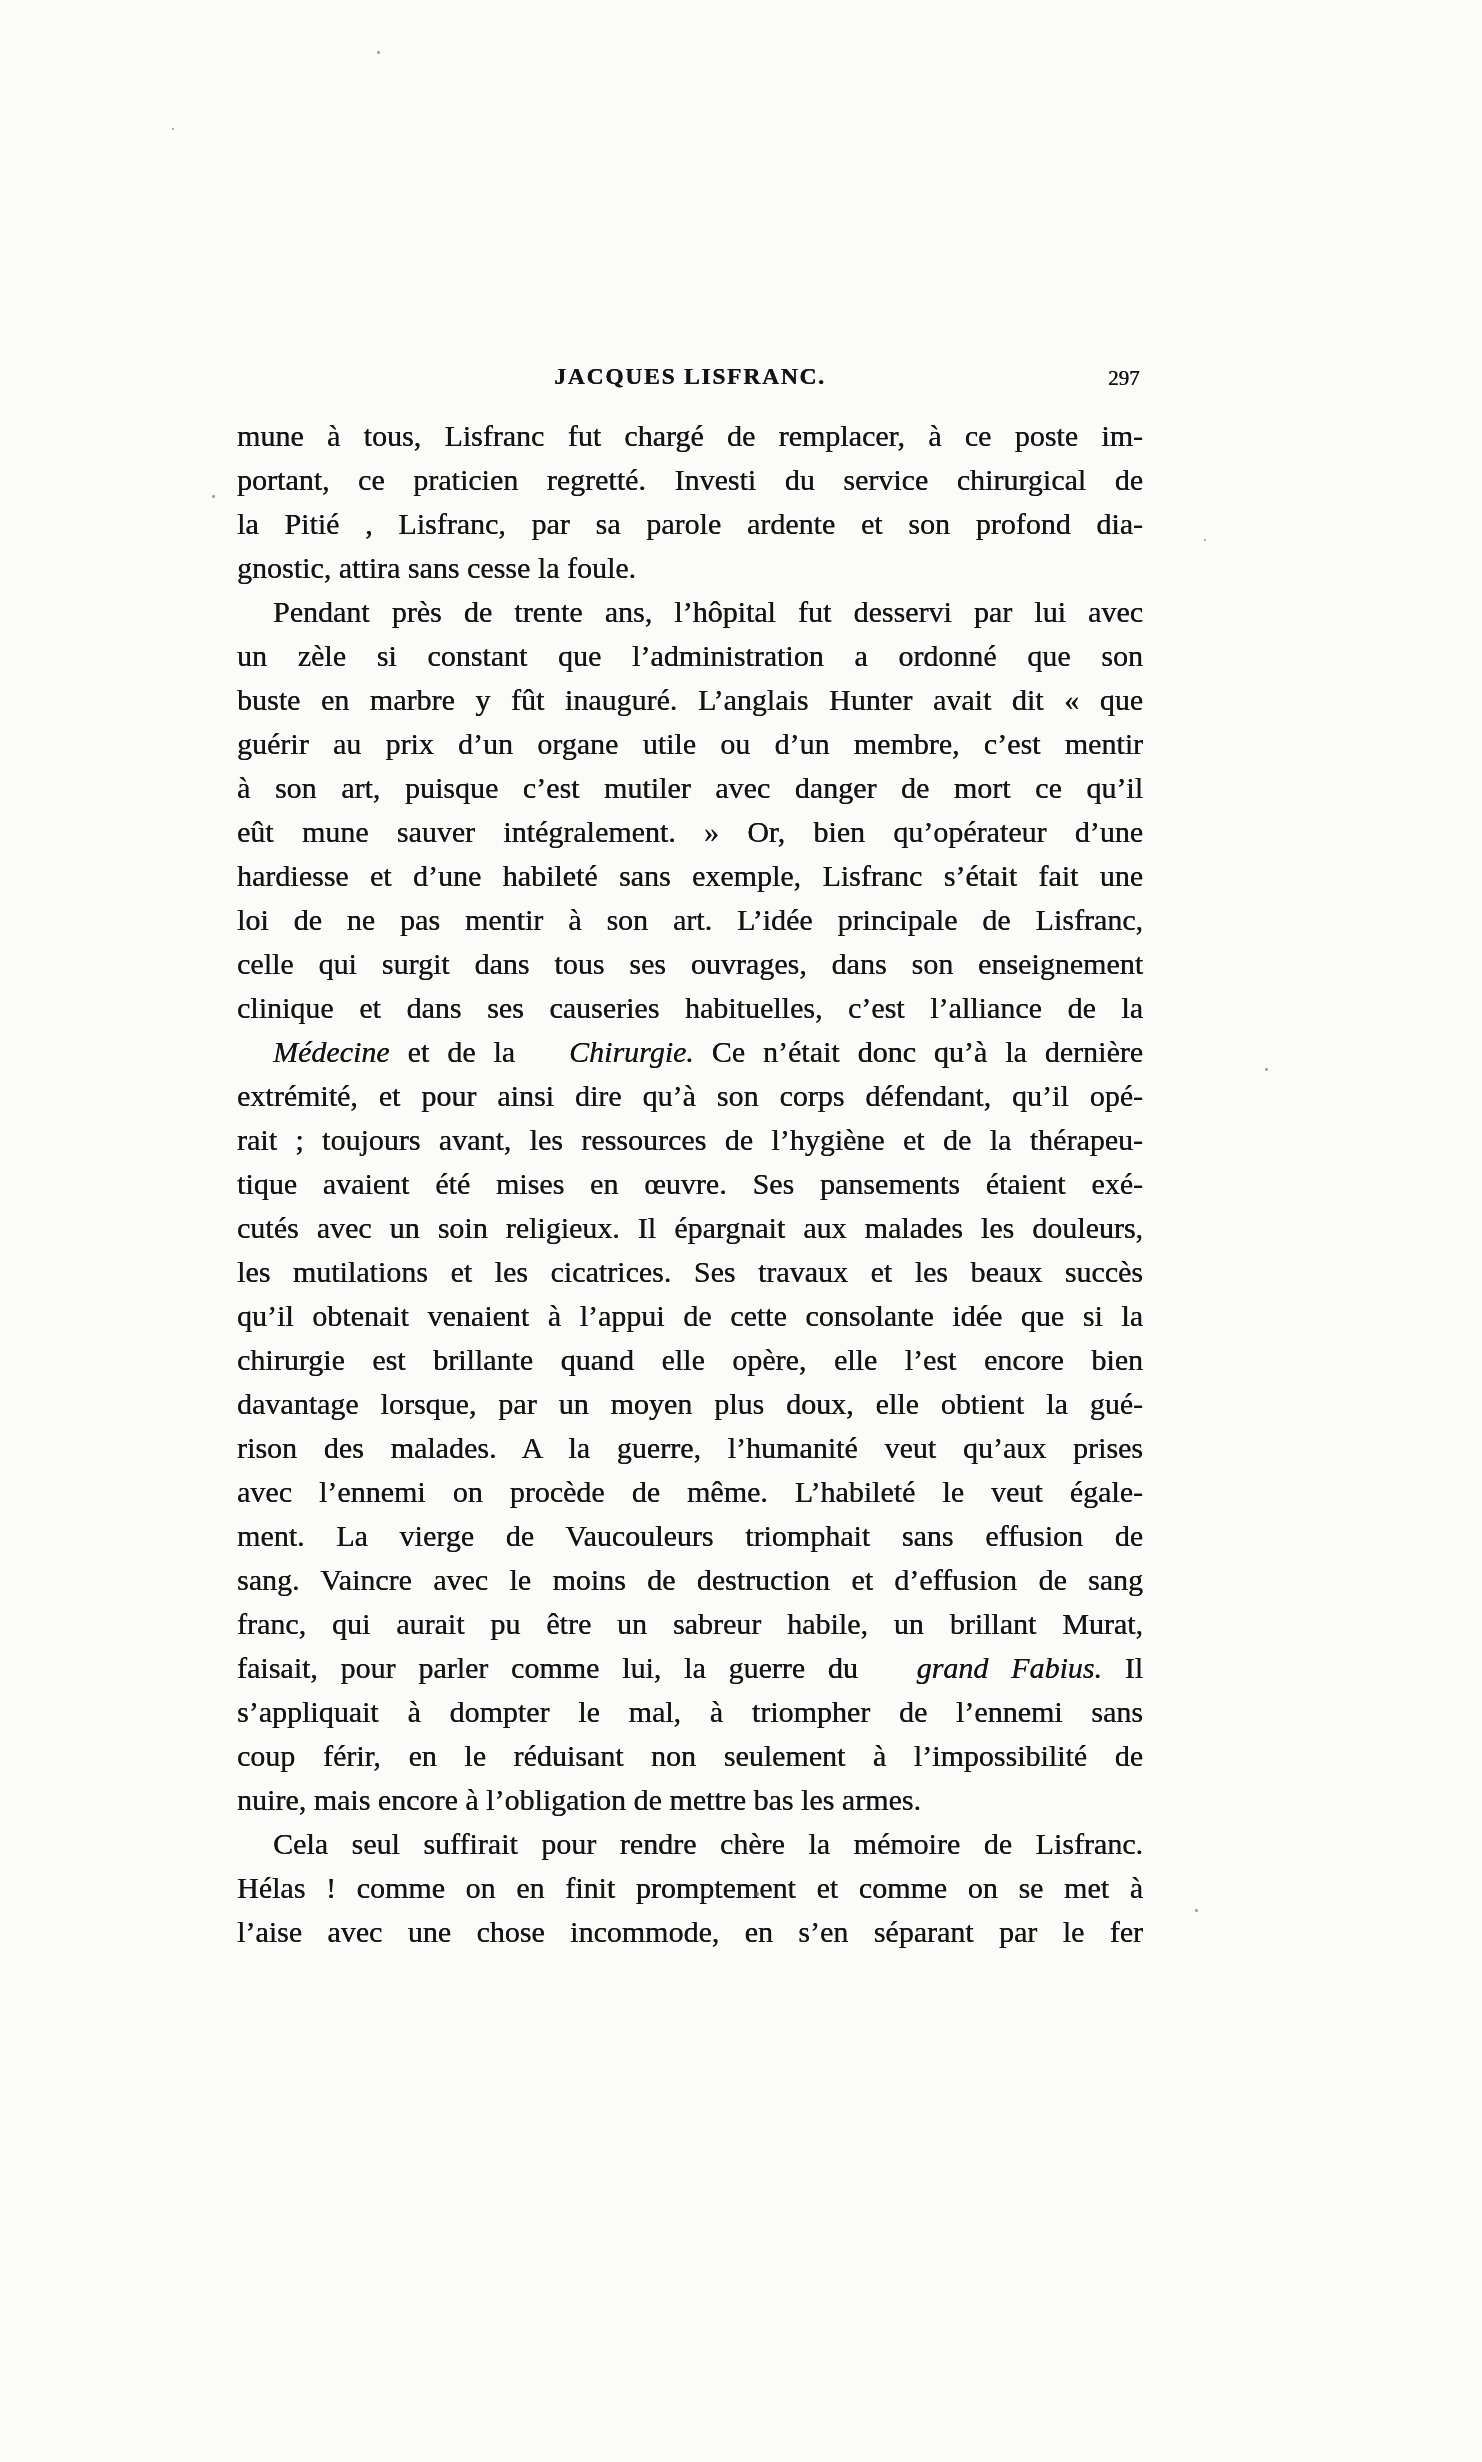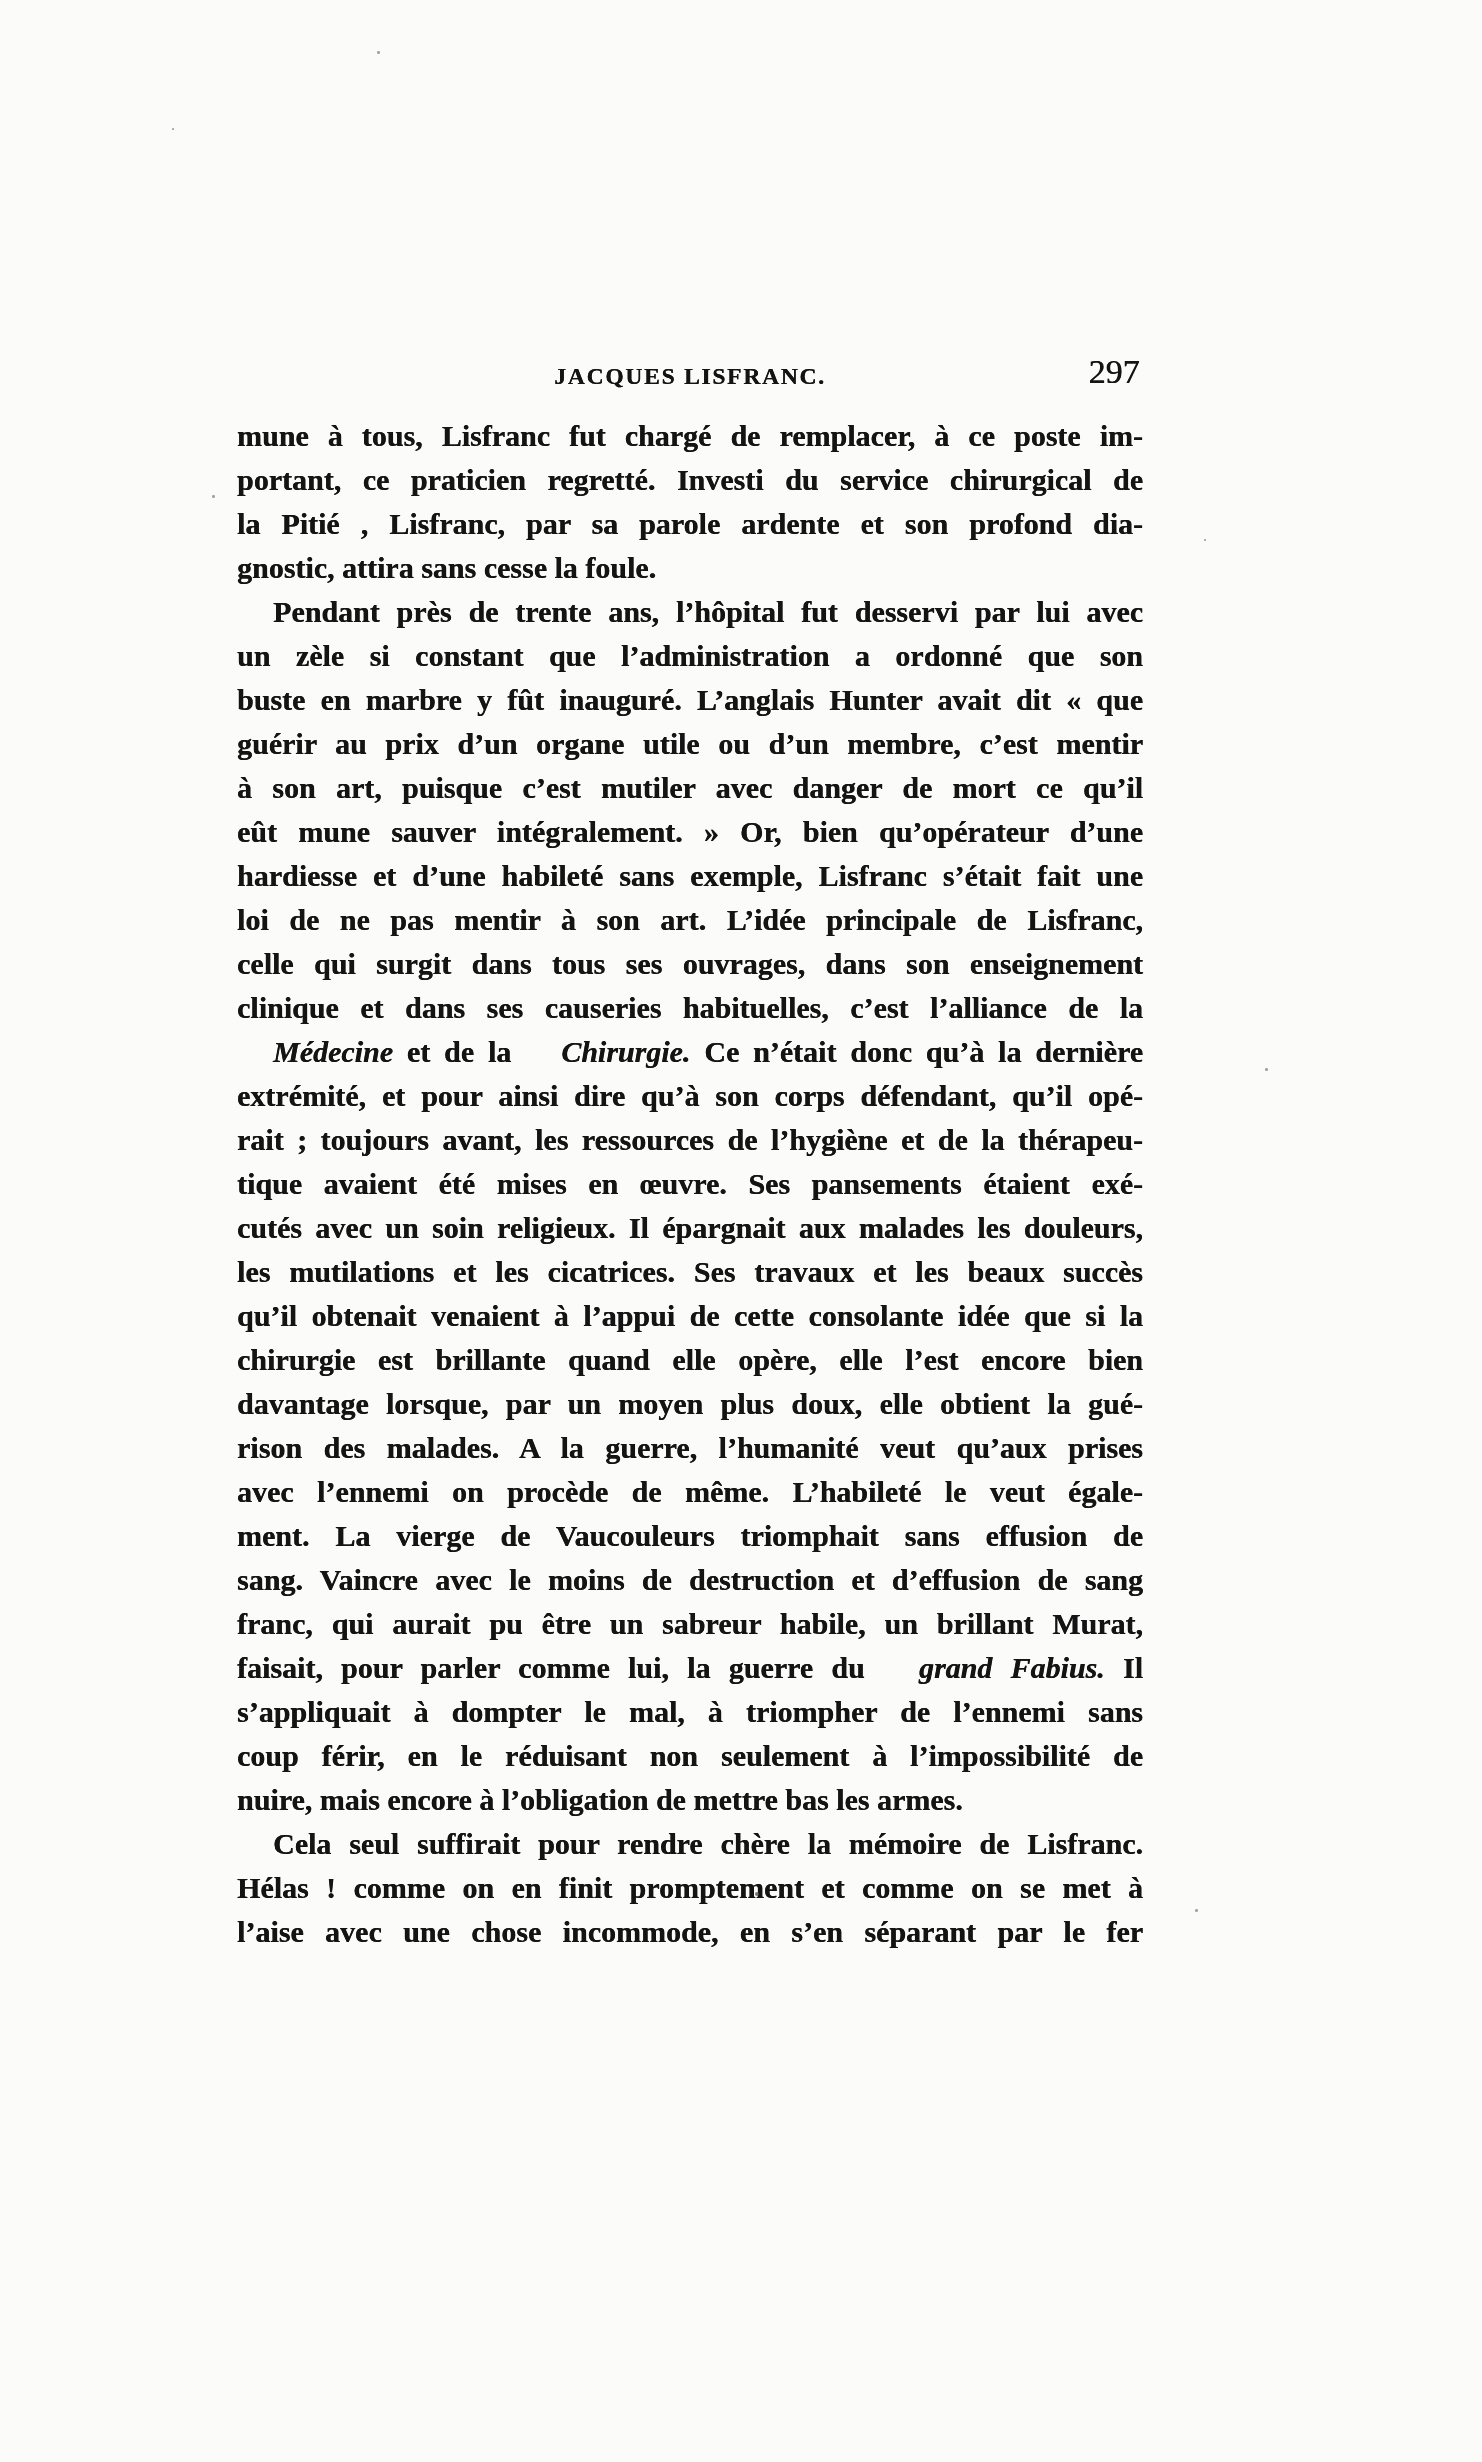--- a/index.html
+++ b/index.html
@@ -32,34 +32,33 @@
     font-weight: 700;
     letter-spacing: 1.7px;
     white-space: nowrap;
     line-height: 1;
     text-shadow: 0.3px 0.2px 0 currentColor;
   }
   .page-number {
     position: absolute;
     bottom: 0;
     right: 3.4px;
-    font-size: 34px;
+    font-size: 21px;
     line-height: 1;
     text-shadow: 0.3px 0.2px 0 currentColor;
   }
   .page-body {
     position: absolute;
     left: 237px;
     top: 414px;
     width: 906px;
     font-size: 30px;
     line-height: 44px;
     text-align: justify;
     text-shadow: 0.3px 0.2px 0 currentColor;
-    font-weight: bold;
   }
   .line {
     text-align: justify;
     text-align-last: justify;
   }
   .line.no-just {
     text-align-last: left;
   }
   .line.indent {
     text-indent: 36px;

